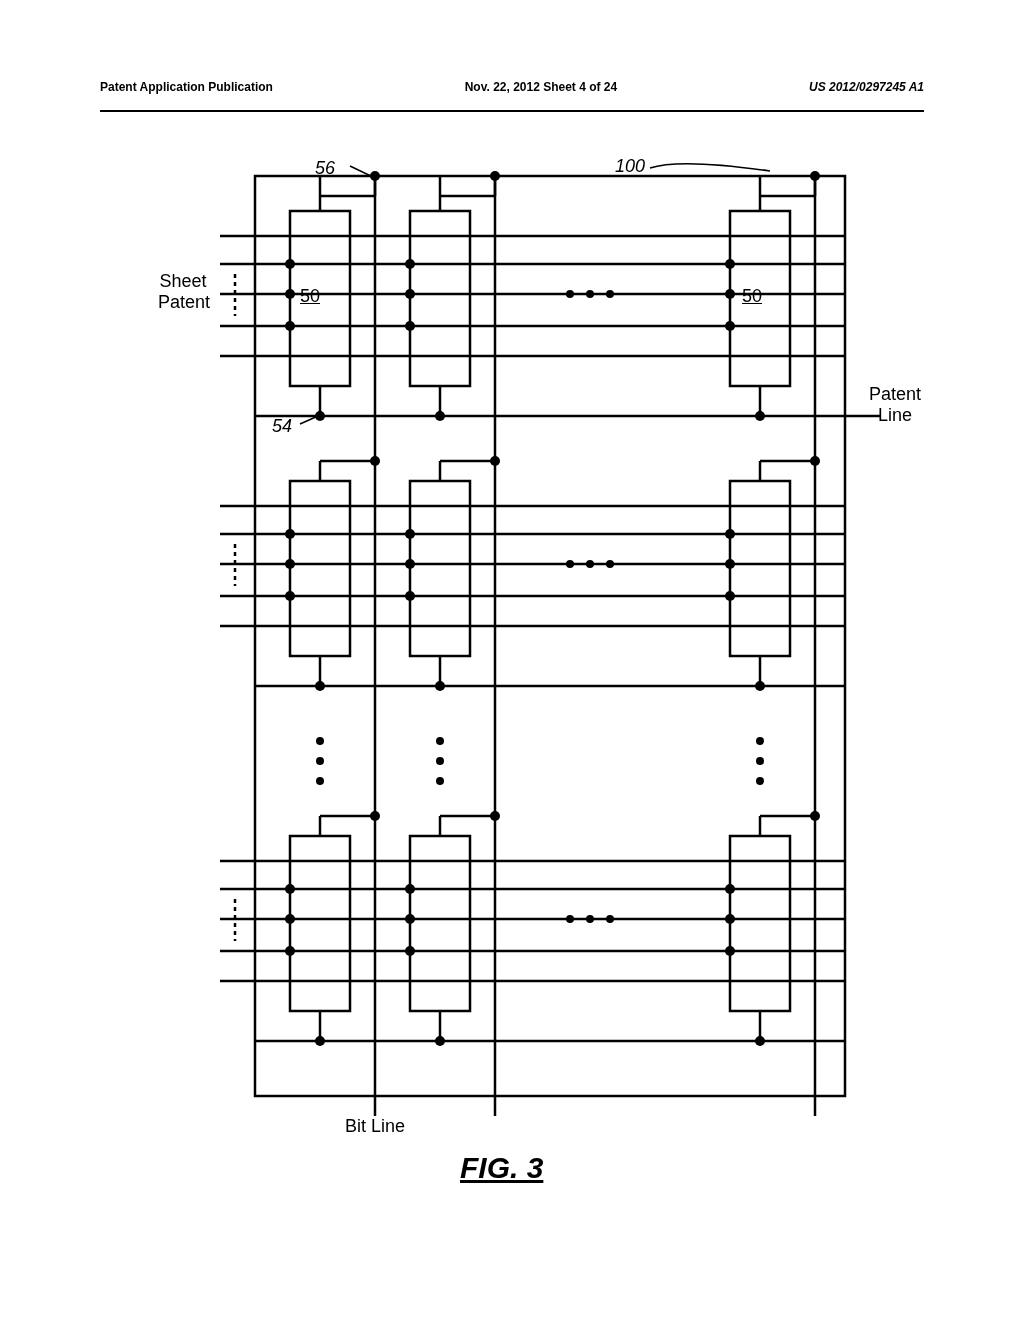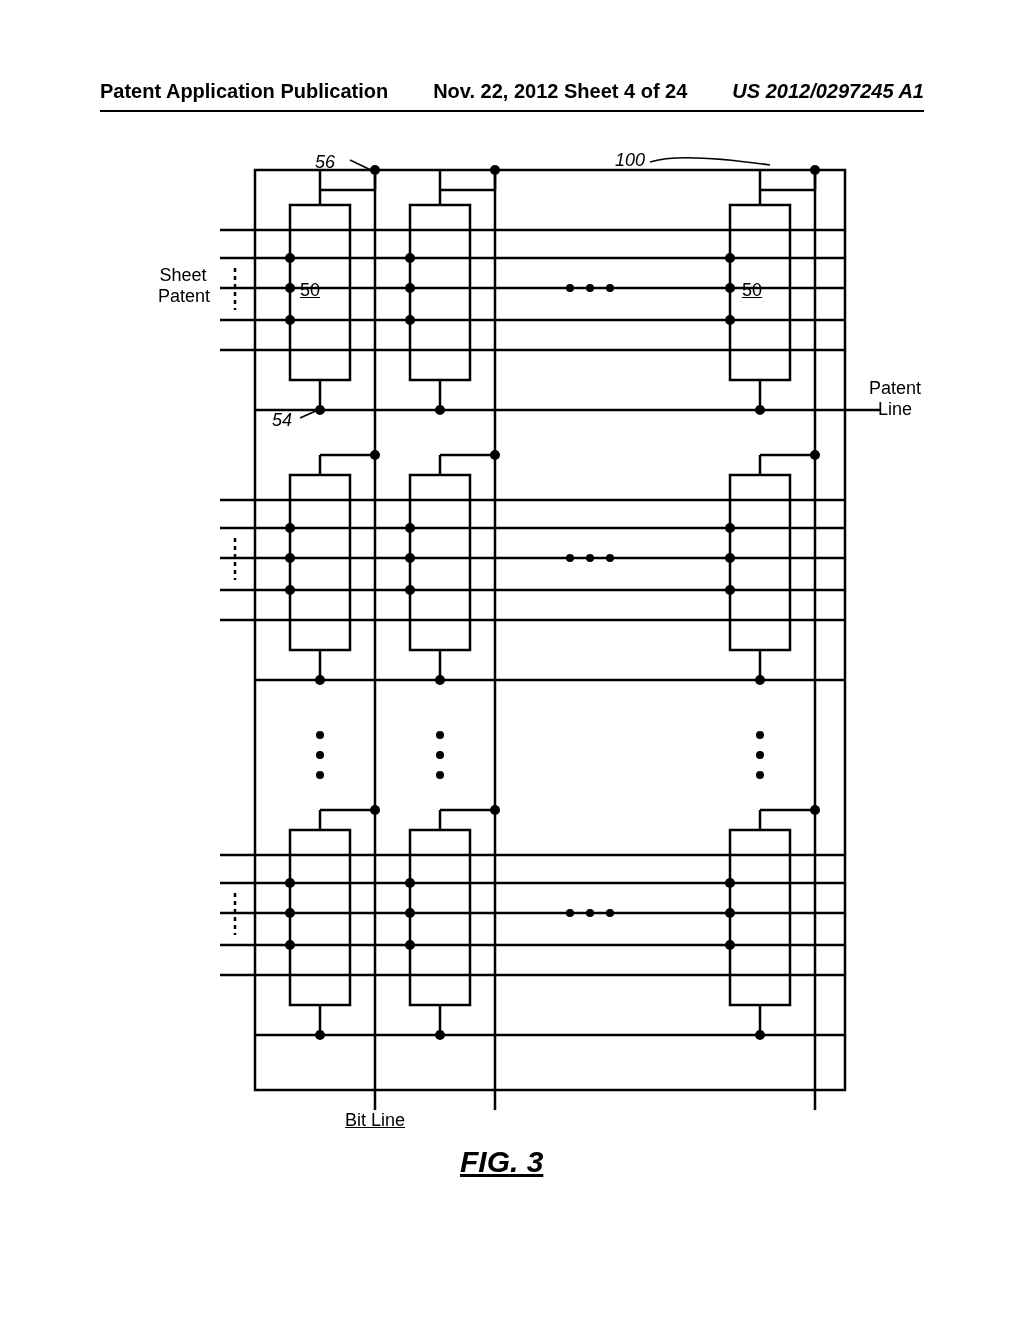--- a/index.html
+++ b/index.html
@@ -10,36 +10,36 @@
     font-family: Arial, Helvetica, sans-serif;
     position: relative;
     color: #000;
   }
   .header {
     position: absolute;
     top: 80px;
     left: 0;
     width: 100%;
     padding: 0 100px;
-    font-size: 20px;
+    font-size: 12px;
     font-weight: bold;
     display: flex;
     justify-content: space-between;
   }
   .header .right { font-weight: bold; font-style: italic; }
   .hr {
     position: absolute;
     top: 110px;
     left: 100px;
     right: 100px;
     border-top: 2px solid #000;
   }
   .figure-area {
     position: absolute;
-    top: 150px;
+    top: 156px;
     left: 180px;
     width: 700px;
     height: 1100px;
   }
   svg { display: block; }
   .label {
     position: absolute;
     font-size: 18px;
     text-align: center;
   }
@@ -253,17 +253,17 @@
   <div class="label" style="top:115px; left:-22px; width:50px;">
     <span>Sheet</span><br>
     <span>Patent</span>
   </div>
 
   <div class="label" style="top:228px; left:680px; width:70px;">
     <span>Patent</span><br>
     <span>Line</span>
   </div>
 
-  <div class="label" style="top:960px; left:165px;text-decoration:underline;">Bit Line</div>
+  <div class="label" style="top:960px; left:165px;">Bit Line</div>
 
   <div class="fig-caption" style="top:995px; left:280px;text-decoration:underline;">FIG. 3</div>
 
 </div>
 
 </body></html>

